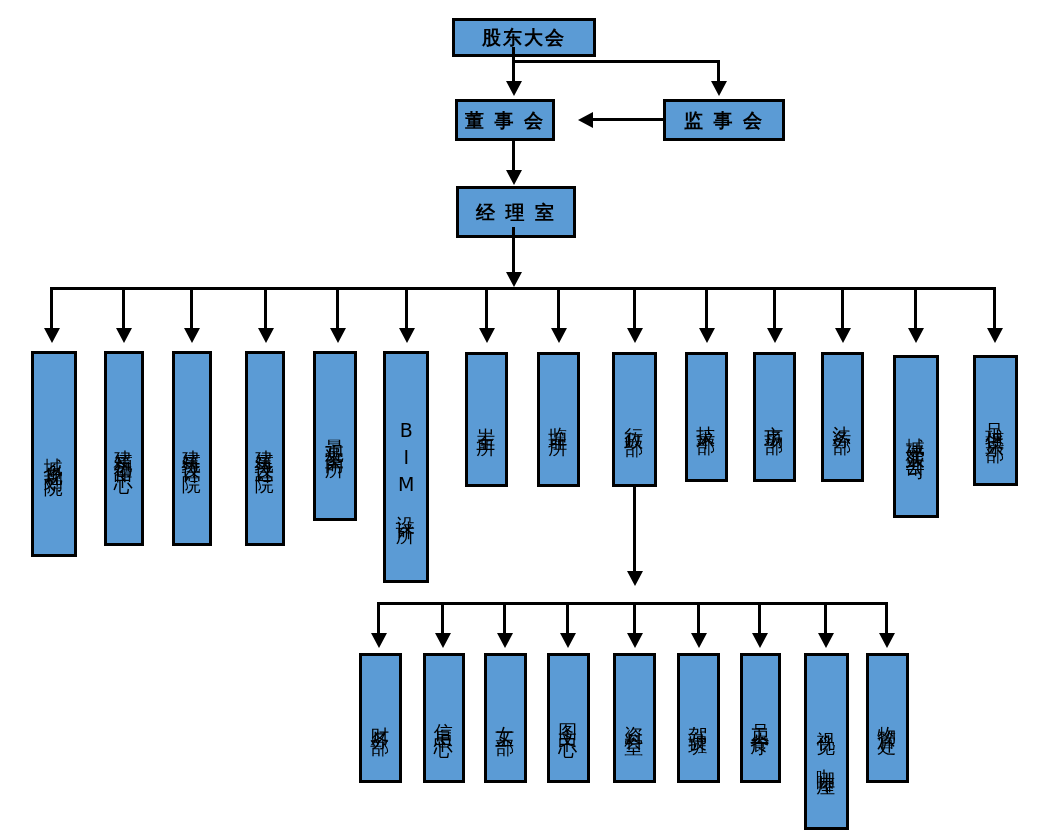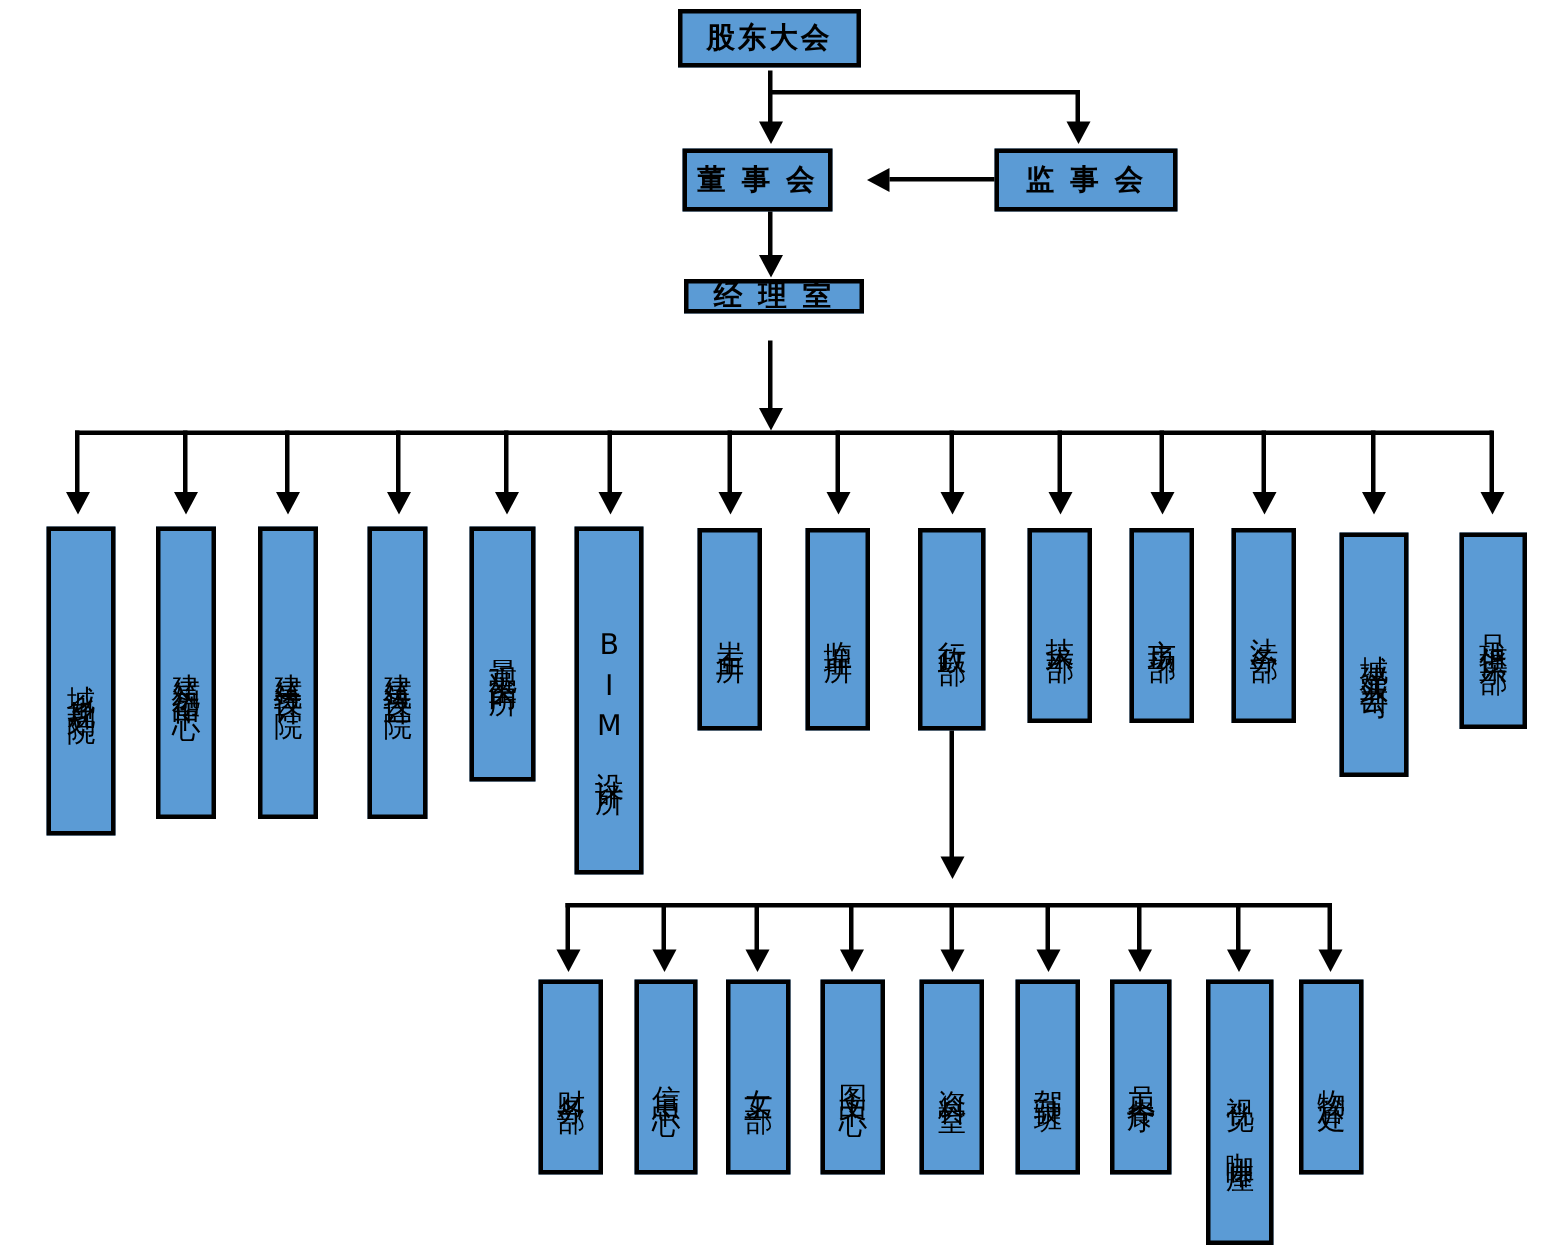--- a/index.html
+++ b/index.html
@@ -63,21 +63,21 @@
     border-top:8px solid transparent;
     border-bottom:8px solid transparent;
     border-right:15px solid #000000;
   }
 </style>
 </head>
 <body>
 
 <div id="chart">
 
-  <div class="node horiz" style="left:452px;top:6px;width:122px;height:39px;">
+  <div class="node horiz" style="left:452px;top:18px;width:144px;height:39px;">
     <span>股东大会</span>
   </div>
 
   <div class="vline" style="left:512px;top:47px;width:3px;height:15px;"></div>
 
   <div class="hline" style="left:512px;top:60px;width:208px;height:3px;"></div>
 
   <div class="vline" style="left:512px;top:60px;width:3px;height:22px;"></div>
   <div class="arrow-down" style="left:506px;top:81px;"></div>
 
@@ -91,21 +91,21 @@
   <div class="node horiz" style="left:663px;top:99px;width:122px;height:42px;">
     <span>监 事 会</span>
   </div>
 
   <div class="hline" style="left:593px;top:118px;width:70px;height:3px;"></div>
   <div class="arrow-left" style="left:578px;top:112px;"></div>
 
   <div class="vline" style="left:512px;top:141px;width:3px;height:30px;"></div>
   <div class="arrow-down" style="left:506px;top:170px;"></div>
 
-  <div class="node horiz" style="left:456px;top:186px;width:120px;height:23px;">
+  <div class="node horiz" style="left:456px;top:186px;width:120px;height:52px;">
     <span>经 理 室</span>
   </div>
 
   <div class="vline" style="left:512px;top:227px;width:3px;height:46px;"></div>
   <div class="arrow-down" style="left:506px;top:272px;"></div>
 
   <div class="hline" style="left:50px;top:287px;width:945px;height:3px;"></div>
 
   <div class="vline" style="left:50px;top:287px;width:3px;height:42px;"></div>
   <div class="arrow-down" style="left:44px;top:328px;"></div>

